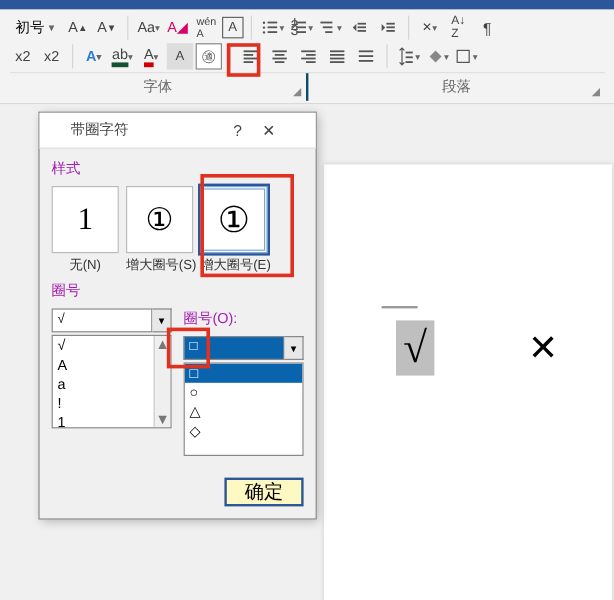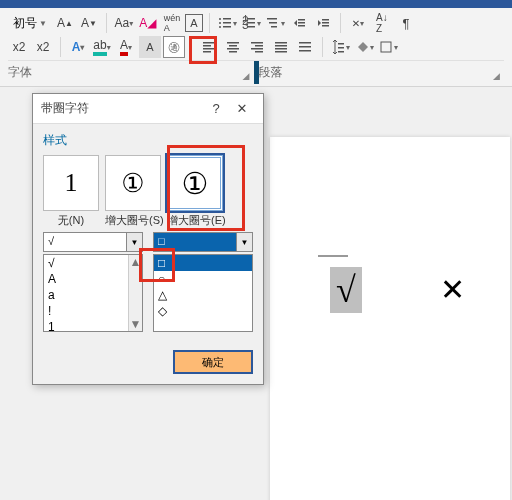--- a/index.html
+++ b/index.html
@@ -6,50 +6,50 @@
 body{background:#fff;width:512px;height:500px;overflow:hidden}
 .titlebar{height:8px;background:#2b579a}
 .ribbon{background:#f3f3f3;border-bottom:1px solid #d4d4d4;padding:4px 8px 2px}
 .row{display:flex;align-items:center;gap:2px;margin-bottom:2px}
 .combo{display:flex;align-items:center;border:1px solid transparent;padding:1px 4px;gap:2px}
 .dd{font-size:8px;color:#666}
 .rbtn{width:22px;height:22px;display:flex;align-items:center;justify-content:center;border:1px solid transparent;color:#444;position:relative}
 .rbtn svg{width:16px;height:16px}
 .sep{width:1px;height:20px;background:#d4d4d4;margin:0 4px}
 .groups{display:flex;border-top:1px solid #e0e0e0;margin-top:2px}
-.gname{flex:1;padding:3px 0;color:#666;font-size:11px;position:relative}
-.gname+.gname{border-left:5px solid #0c4a6e}
+.gname{flex:1;text-align:center;padding:3px 0;color:#666;font-size:11px;position:relative}
+.gname+.gname{border-left:2px solid #0c4a6e}
 .launcher{position:absolute;right:4px;bottom:3px;font-size:9px;color:#888}
 .page{position:relative;background:#f0f0f0;height:420px}
 .doc{position:absolute;left:270px;top:50px;width:240px;height:380px;background:#fff;box-shadow:0 0 4px rgba(0,0,0,.15)}
 .docsym{position:absolute;font-size:36px;font-family:serif}
 .sel{background:#bfbfbf}
 .dlg{position:absolute;left:32px;top:6px;width:232px;background:#f0f0f0;border:1px solid #888;box-shadow:2px 2px 8px rgba(0,0,0,.25)}
-.dlg-t{display:flex;align-items:center;padding:6px 8px;background:#fff;border-bottom:1px solid #ddd}
+.dlg-t{display:flex;align-items:center;padding:6px 26px;background:#fff;border-bottom:1px solid #ddd}
 .dlg-t .title{flex:1;color:#444}
 .dlg-t .hbtn{width:26px;text-align:center;color:#444;font-size:13px}
 .dlg-b{padding:8px 10px}
-.lbl{color:#0369a1;margin-bottom:6px;display:block}
+.lbl{color:#a21caf;margin-bottom:6px;display:block}
 .styles{display:flex;gap:6px;margin-bottom:4px;position:relative}
 .stylebox{width:56px;text-align:center}
 .preview{width:56px;height:56px;background:#fff;border:1px solid #bbb;display:flex;align-items:center;justify-content:center;font-family:"Times New Roman",serif;font-size:26px;margin-bottom:2px}
 .preview.big{font-size:30px}
 .preview.enl{border:3px double #7aa8d8}
 .stylebox.sel-style .preview{outline:2px solid #2b579a}
 .cap{font-size:11px;color:#333;white-space:nowrap}
 .fields{display:flex;gap:10px;margin-top:4px}
 .field{flex:1}
 .listbox{height:78px;background:#fff;border:1px solid #888;overflow:hidden;font-size:11px;position:relative}
 .listbox .item{padding:1px 4px}
 .listbox .item.selected{background:#0a64ad;color:#fff}
 .combo2{display:flex;height:20px;margin-bottom:2px}
 .combo2 .val{flex:1;background:#fff;border:1px solid #888;padding:2px 4px;font-size:11px}
 .combo2 .ar{width:16px;background:#e8e8e8;border:1px solid #888;border-left:none;display:flex;align-items:center;justify-content:center;font-size:8px}
 .btns{display:flex;justify-content:flex-end;gap:8px;padding:10px}
-.btn{width:80px;height:24px;border:1px solid #888;background:#fdba74;display:flex;align-items:center;justify-content:center;font-size:11px}
+.btn{width:66px;height:24px;border:1px solid #888;background:#fef9c3;display:flex;align-items:center;justify-content:center;font-size:16px}
 .btn.primary{border:2px solid #2b579a}
 .redbox{position:absolute;border:3px solid #e03020;pointer-events:none}
 .sb{position:absolute;right:0;top:0;bottom:0;width:14px;background:#efefef;border-left:1px solid #ccc;display:flex;flex-direction:column;align-items:center;justify-content:space-between;font-size:8px;color:#777}
 </style>
 </head>
 <body>
 
 <div class="titlebar"></div>
 
 <div class="ribbon">
@@ -116,21 +116,21 @@
     <div class="rbtn" style="font-size:10px">✕<span class="dd">▾</span></div>
     <div class="rbtn" style="font-size:10px">A↓<br>Z</div>
     <div class="rbtn" style="font-size:13px">¶</div>
   </div>
   <div class="row">
     <div class="rbtn">x<sub>2</sub></div>
     <div class="rbtn">x<sup>2</sup></div>
     <div class="sep"></div>
     <div class="rbtn" style="color:#2b7cd3;font-weight:bold">A<span class="dd">▾</span></div>
     <div class="rbtn">
-        <span style="border-bottom:4px solid #14b8a6">ab</span>
+        <span style="border-bottom:4px solid #14532d">ab</span>
         <span class="dd">▾</span>
       </div>
     <div class="rbtn">
         <span style="border-bottom:4px solid #d00000">A</span>
         <span class="dd">▾</span>
       </div>
     <div class="rbtn" style="background:#ddd;font-size:11px">A</div>
     <div class="rbtn" style="border:1px solid #888;background:#fff">㊜</div>
     <div class="sep"></div>
     <div class="rbtn">
@@ -227,39 +227,41 @@
           <div class="preview">①</div>
           <div class="cap">增大圈号(S)</div>
         </div>
         <div class="stylebox sel-style">
           <div class="preview big enl">①</div>
           <div class="cap">增大圈号(E)</div>
         </div>
         <div class="redbox" style="left:124px;top:-10px;width:78px;height:86px"></div>
       </div>
 
+      <span class="lbl" style="margin-top:6px">圈号</span>
       <div class="fields">
         <div class="field">
           <div class="combo2">
             <div class="val">√</div>
             <div class="ar">▼</div>
           </div>
           <div class="listbox">
             <div class="item">√</div>
             <div class="item">A</div>
             <div class="item">a</div>
             <div class="item">!</div>
             <div class="item">1</div>
             <div class="sb">
                 <span>▲</span>
                 <span>▼</span>
               </div>
           </div>
         </div>
         <div class="field" style="position:relative">
+          <span class="lbl">圈号(O):</span>
           <div class="combo2">
             <div class="val" style="background:#0a64ad;color:#fff">□</div>
             <div class="ar">▼</div>
           </div>
           <div class="listbox">
             <div class="item selected">□</div>
             <div class="item">○</div>
             <div class="item">△</div>
             <div class="item">◇</div>
           </div>

